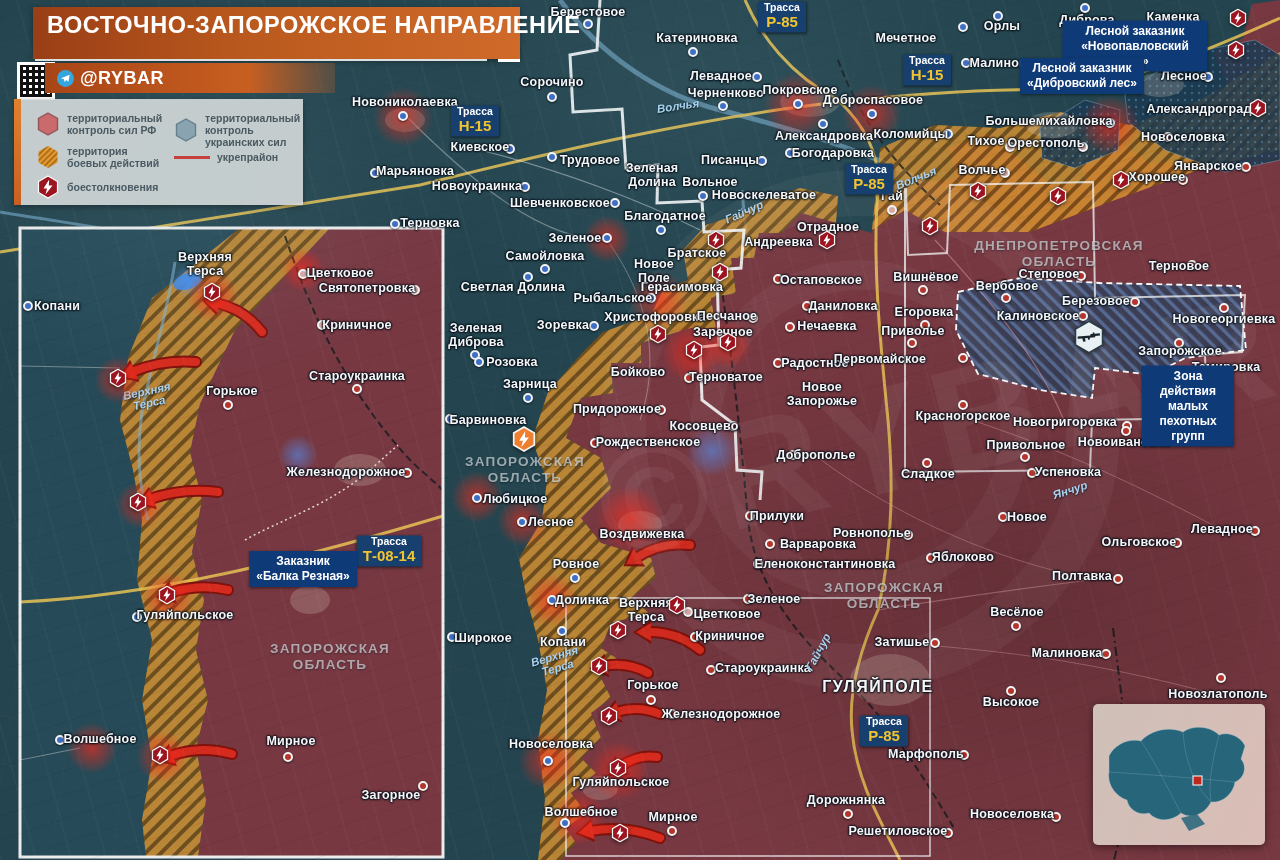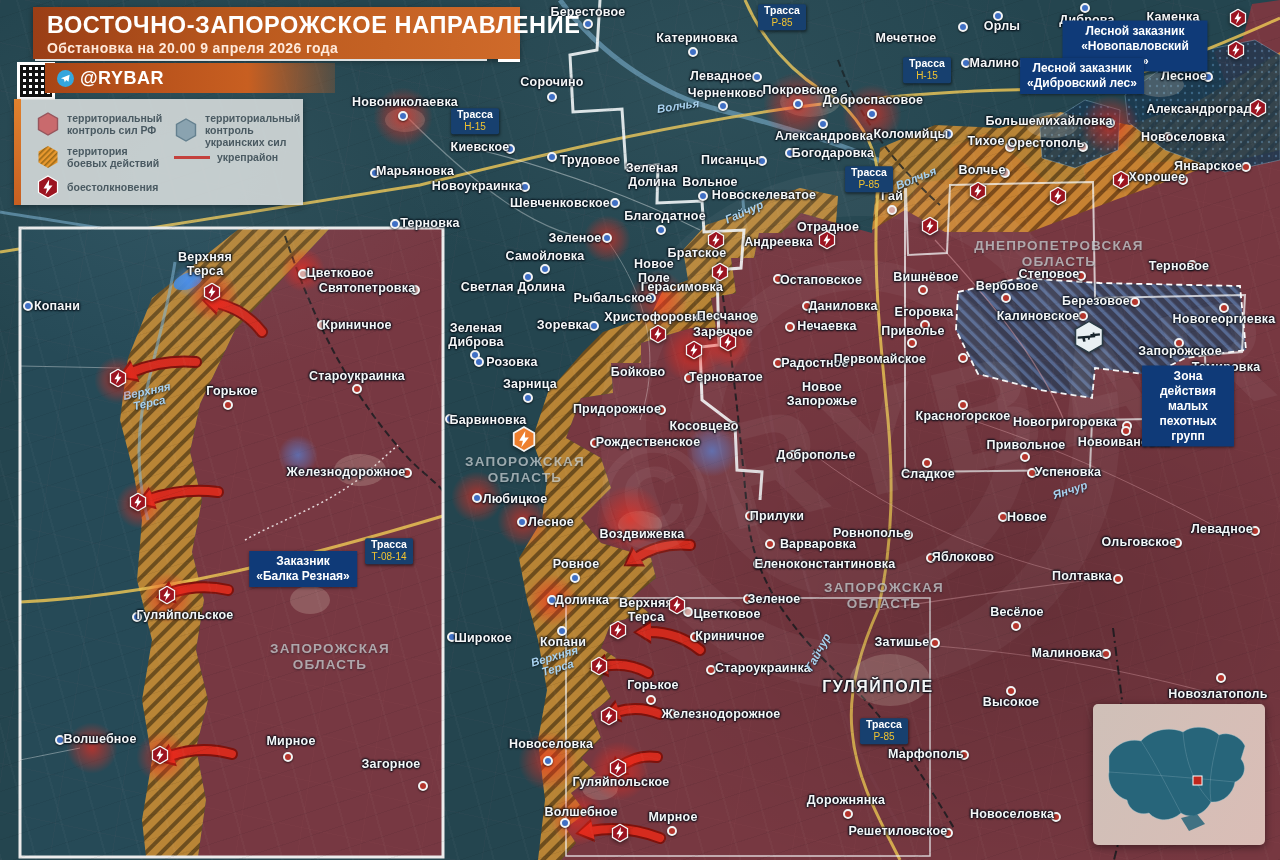--- a/index.html
+++ b/index.html
@@ -27,21 +27,21 @@
   .region{position:absolute;transform:translate(-50%,-50%);color:#c3cbce;opacity:.75;
     font-size:13.5px;font-weight:800;letter-spacing:1.2px;text-align:center;white-space:pre-line;
     line-height:1.15;text-shadow:0 1px 2px rgba(10,20,30,.6);}
   .river{position:absolute;transform:translate(-50%,-50%);color:#a9d2ef;font-size:11.5px;
     font-style:italic;font-weight:700;white-space:pre-line;text-align:center;line-height:1.05;
     text-shadow:0 1px 2px rgba(4,14,24,.8);}
   .roadsign{position:absolute;transform:translate(-50%,-50%);background:#17406f;
     border-radius:2px;padding:1px 6px 2px;text-align:center;line-height:1.1;
     box-shadow:0 1px 3px rgba(0,0,0,.5);white-space:nowrap;}
   .roadsign .l1{color:#fff;font-size:10.5px;font-weight:700;display:block;}
-  .roadsign .l2{color:#f2c430;font-size:10px;font-weight:400;display:block;}
+  .roadsign .l2{color:#f2c430;font-size:15px;font-weight:700;display:block;}
   .infolabel{position:absolute;transform:translate(-50%,-50%);background:#0f3a78;color:#fff;
     font-size:12px;font-weight:700;padding:3px 7px;white-space:pre-line;text-align:center;
     line-height:1.25;box-shadow:0 1px 3px rgba(0,0,0,.5);}
   
   .pin{position:absolute;width:10px;height:10px;border-radius:50%;border:2px solid #f2f3f4;
     transform:translate(-50%,-50%);box-shadow:0 1px 2px rgba(0,0,0,.6);}
   .pin-ua{background:#3f6fc4;}
   .pin-ru{background:#b5352c;}
   .pin-hz{background:#d8a9a3;}
   .glow{position:absolute;transform:translate(-50%,-50%);border-radius:50%;pointer-events:none;}
@@ -633,21 +633,21 @@
       <div class="place" style="left: 232px; top: 392px;">Горькое</div>
       <div class="pin pin-ru" style="left: 407px; top: 473px;"></div>
       <div class="place" style="left: 346px; top: 473px;">Железнодорожное</div>
       <div class="pin pin-ua" style="left: 137px; top: 617px;"></div>
       <div class="place" style="left: 185px; top: 616px;">Гуляйпольское</div>
       <div class="pin pin-ua" style="left: 60px; top: 740px;"></div>
       <div class="place" style="left: 100px; top: 740px;">Волшебное</div>
       <div class="pin pin-ru" style="left: 288px; top: 757px;"></div>
       <div class="place" style="left: 291px; top: 742px;">Мирное</div>
       <div class="pin pin-ru" style="left: 423px; top: 786px;"></div>
-      <div class="place" style="left: 391px; top: 765px;">Загорное</div>
+      <div class="place" style="left: 391px; top: 796px;">Загорное</div>
       <div class="region" style="left: 330px; top: 657px;">ЗАПОРОЖСКАЯ
 ОБЛАСТЬ</div>
       <div class="infolabel" style="left: 303px; top: 569px;">Заказник
 «Балка Резная»</div>
       <div class="hexicon" style="left: 212px; top: 294px; position: absolute;"><svg width="19" height="19" viewBox="0 0 24 24">
           <path d="M12 1 L21.5 6.5 V17.5 L12 23 L2.5 17.5 V6.5 Z" fill="#9c1420" stroke="#f5f5f5" stroke-width="1.6"></path>
           <path d="M13.2 4.5 L7.5 13.5 H11 L9.5 19.5 L16.5 10.5 H12.8 Z" fill="#fff"></path>
         </svg></div>
       <div class="hexicon" style="left: 118px; top: 380px; position: absolute;"><svg width="19" height="19" viewBox="0 0 24 24">
           <path d="M12 1 L21.5 6.5 V17.5 L12 23 L2.5 17.5 V6.5 Z" fill="#9c1420" stroke="#f5f5f5" stroke-width="1.6"></path>
@@ -662,21 +662,20 @@
           <path d="M13.2 4.5 L7.5 13.5 H11 L9.5 19.5 L16.5 10.5 H12.8 Z" fill="#fff"></path>
         </svg></div>
       <div class="hexicon" style="left: 160px; top: 757px; position: absolute;"><svg width="19" height="19" viewBox="0 0 24 24">
           <path d="M12 1 L21.5 6.5 V17.5 L12 23 L2.5 17.5 V6.5 Z" fill="#9c1420" stroke="#f5f5f5" stroke-width="1.6"></path>
           <path d="M13.2 4.5 L7.5 13.5 H11 L9.5 19.5 L16.5 10.5 H12.8 Z" fill="#fff"></path>
         </svg></div>
     </div>
 
   <div id="banner">
     <h1>ВОСТОЧНО-ЗАПОРОЖСКОЕ НАПРАВЛЕНИЕ</h1>
-    <div class="sub">Обстановка на 20.00 9 апреля 2026 года</div>
   </div>
   <div id="rule"></div>
   <div id="ruledash"></div>
   <div id="qr">
       <div class="inner"></div>
     </div>
   <div id="brandstrip">
     <span class="tg">
       <svg width="11" height="11" viewBox="0 0 24 24">
           <path fill="#fff" d="M21 4 L2 11.5 L8.5 13.5 L10.5 20 L13.5 15.5 L18.5 19 Z"></path>

